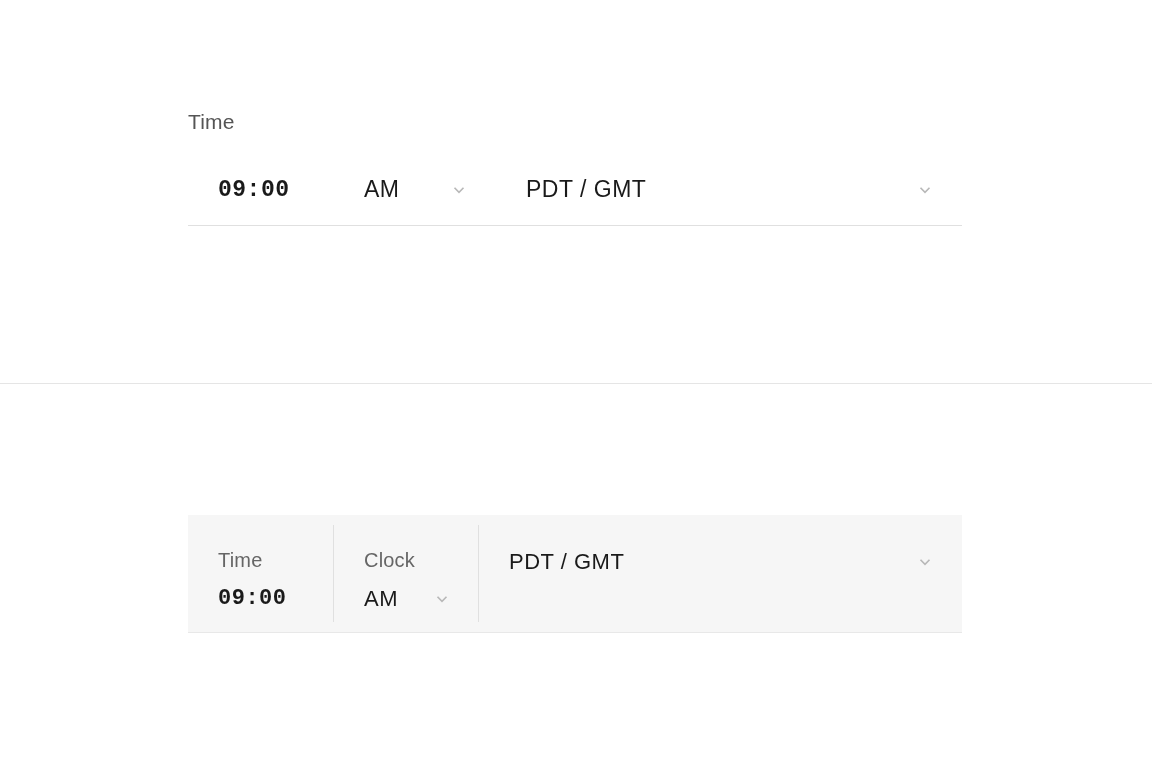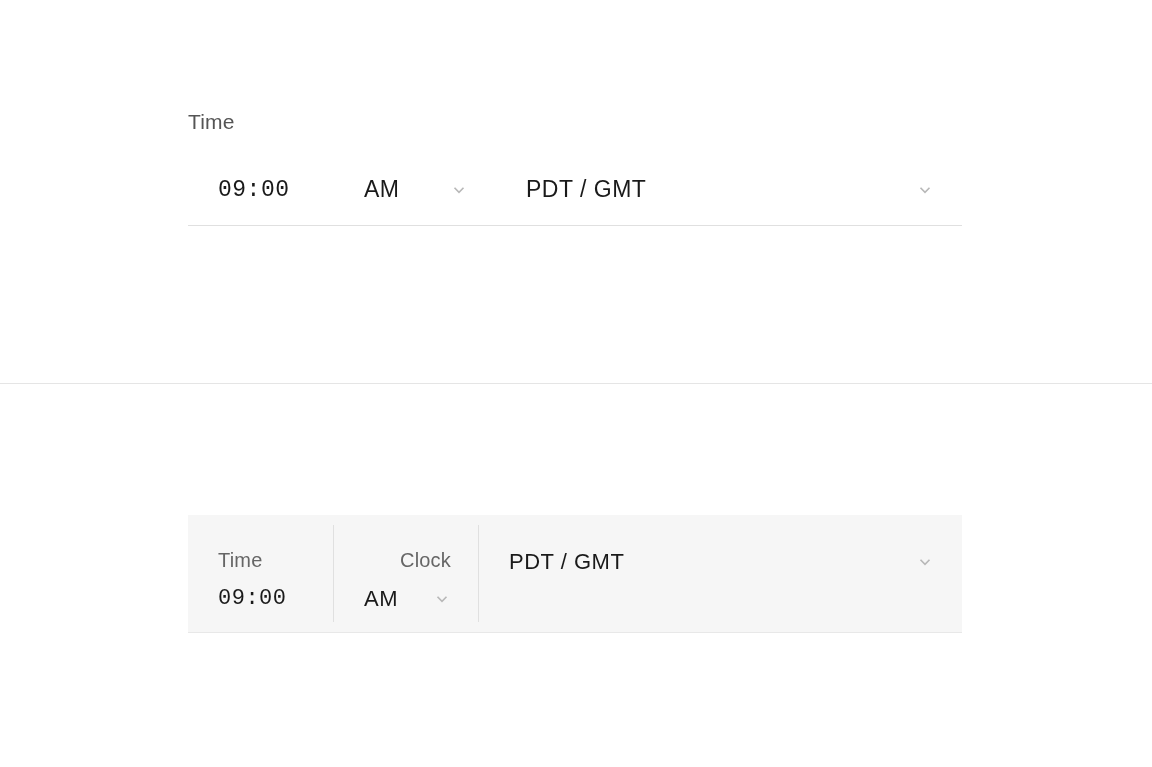--- a/index.html
+++ b/index.html
@@ -10,20 +10,21 @@
     body {
       font-family: -apple-system, BlinkMacSystemFont, "Segoe UI", Helvetica, Arial, sans-serif;
       background: #ffffff;
       width: 1152px;
       height: 767px;
       position: relative;
     }
     .mono {
       font-family: "SF Mono", "Menlo", "Consolas", "Courier New", monospace;
       font-variant-numeric: tabular-nums;
+      font-weight: bold;
     }
     
     
     .section1 {
       position: absolute;
       left: 188px;
       top: 110px;
       width: 774px;
     }
     .section1-label {
@@ -81,21 +82,21 @@
       width: 774px;
       background: #f6f6f6;
       display: flex;
       border-bottom: 1px solid #e8e8e8;
     }
     .col {
       padding: 34px 28px 20px 30px;
       position: relative;
     }
     .col.c1 { width: 146px; }
-    .col.c2 { width: 145px; text-align: right; }
+    .col.c2 { width: 145px; }
     .col.c3 { flex: 1; }
     
     .col-sep {
       position: absolute;
       right: 0;
       top: 10px;
       bottom: 10px;
       width: 1px;
       background: #e0e0e0;
     }

